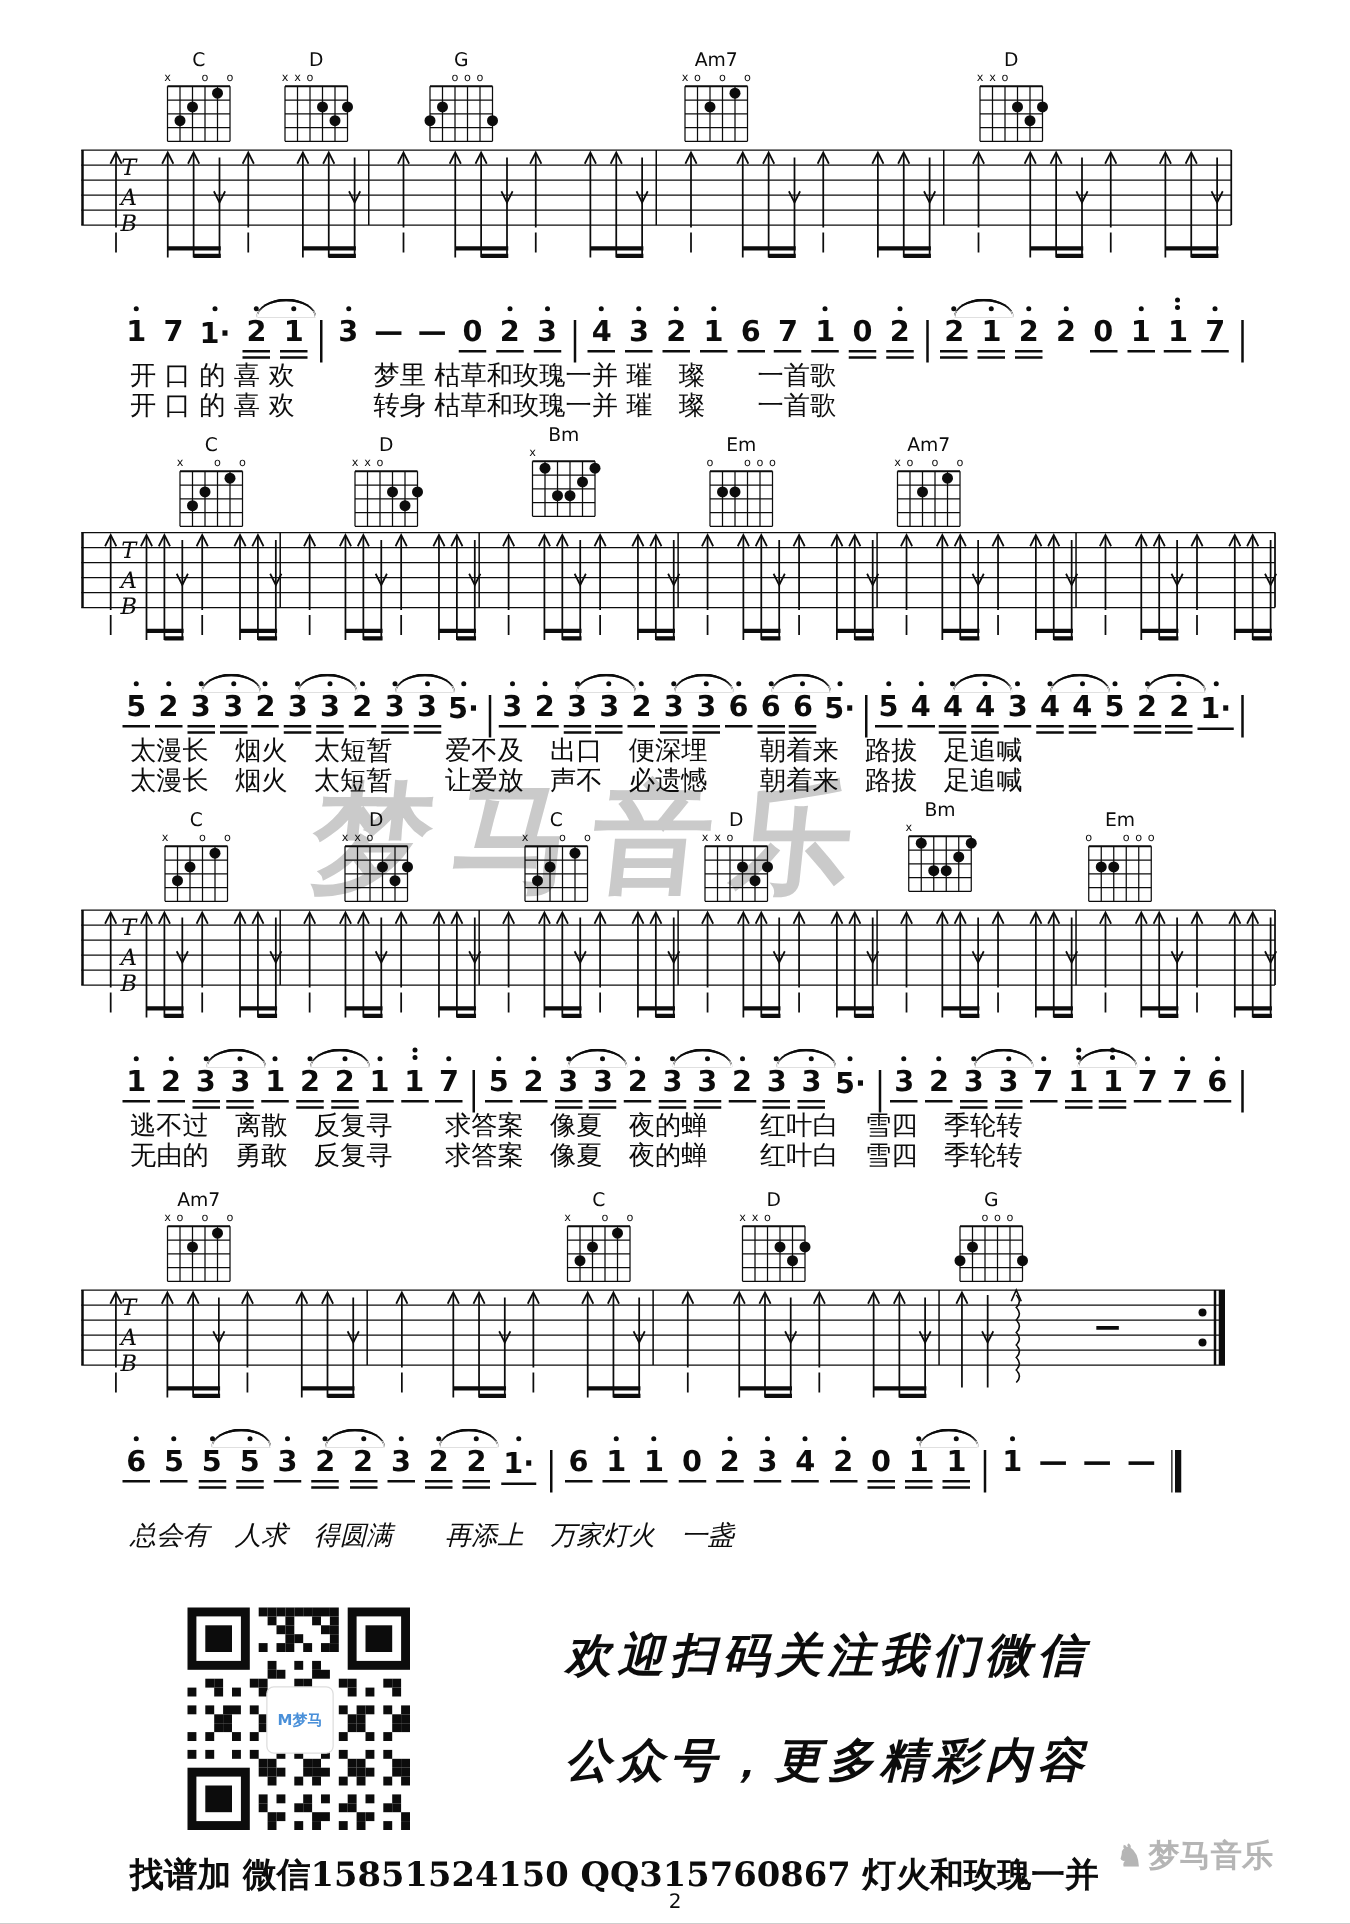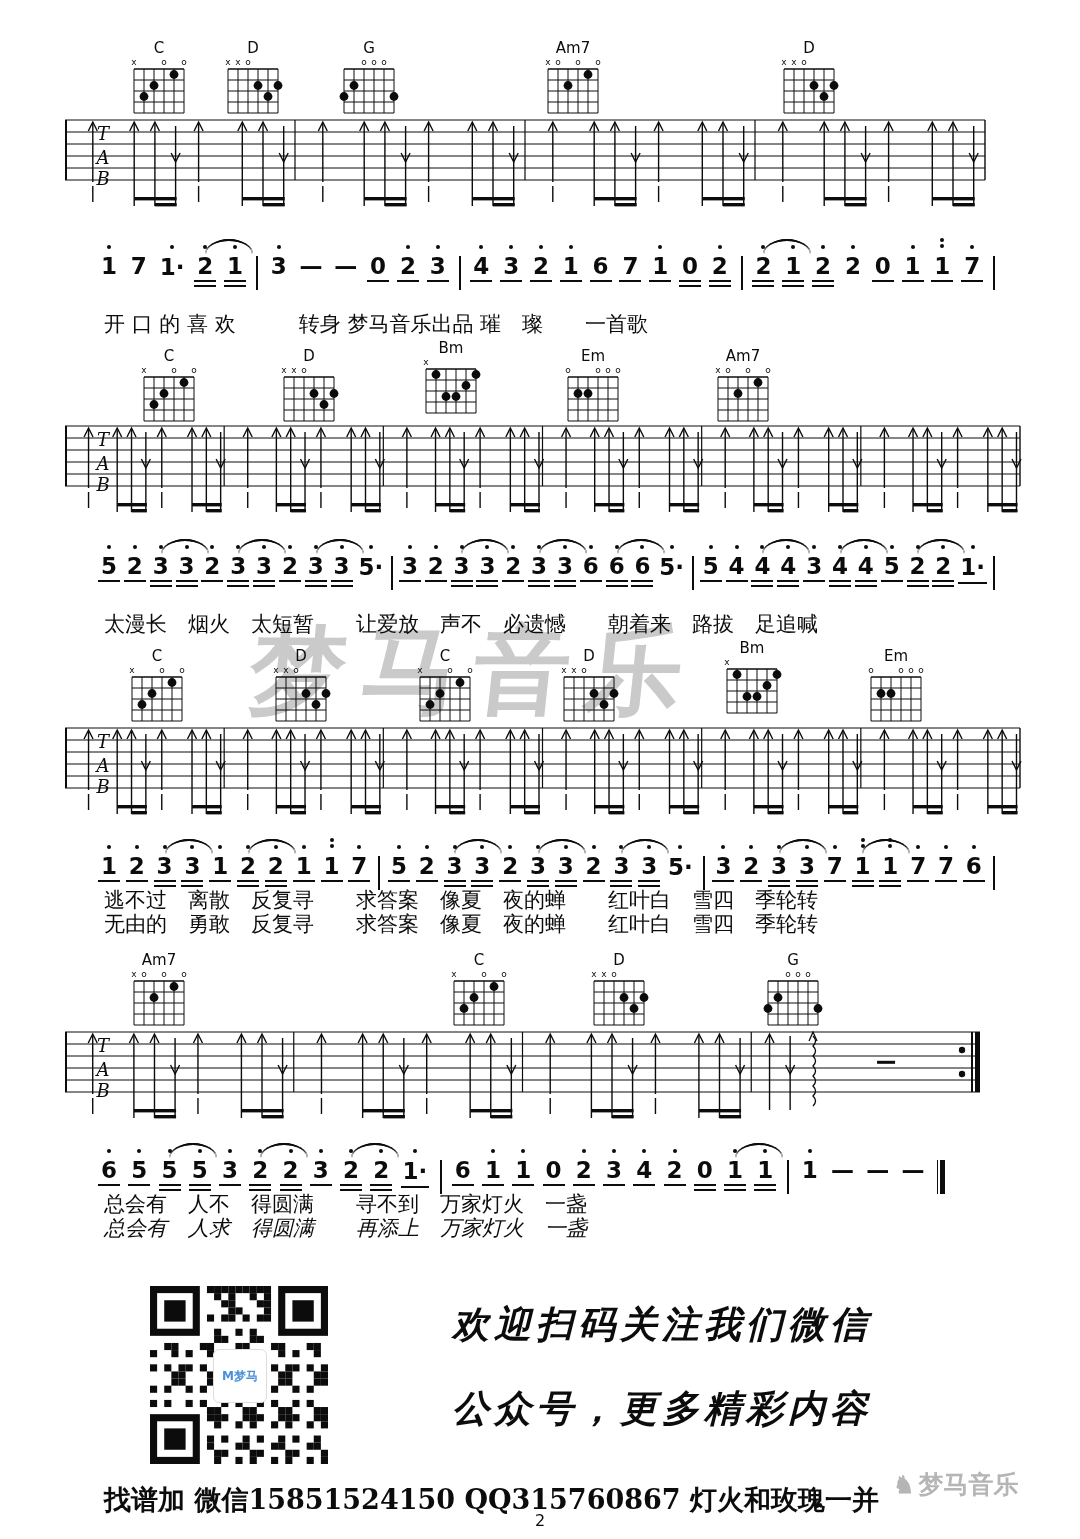--- a/index.html
+++ b/index.html
@@ -349,21 +349,22 @@
                 </span><span class="num">1</span><span class="u" style="bottom: -4px;"></span></span>
               <span class="note"><span class="oct" style="top: -16px;">
                   <i></i>
                   <i></i>
                 </span><span class="num">1</span><span class="u" style="bottom: -4px;"></span></span>
               <span class="note"><span class="oct" style="top: -9px;">
                   <i></i>
                 </span><span class="num">7</span><span class="u" style="bottom: -4px;"></span></span>
               <span class="bar"></span>
             </div>
-            <div class="lyr" style="top: 72px;">开 口 的 喜 欢　　　转身 梦马音乐出品 璀　璨　　一首歌</div>
+            <div class="lyr" style="top: 48px;">开 口 的 喜 欢　　　梦里 枯草和玫瑰一并 璀　璨　　一首歌</div>
+            <div class="lyr" style="top: 72px;">开 口 的 喜 欢　　　转身 枯草和玫瑰一并 璀　璨　　一首歌</div>
           </div>
         </div>
       </div>
       <div class="sys">
         <div class="chord-row" style="top: 348px;">
           <div class="chord" style="left: 136px; top: 0px;">
             <svg width="66" height="80">
               <text x="33" y="13" text-anchor="middle" font-size="15" font-family="&quot;DejaVu Sans&quot;,sans-serif" fill="#0c0c0c">C</text>
               <text x="8" y="25" text-anchor="middle" font-size="9" font-family="&quot;DejaVu Sans&quot;,sans-serif" fill="#0c0c0c">x</text>
               <text x="38" y="25" text-anchor="middle" font-size="9" font-family="&quot;DejaVu Sans&quot;,sans-serif" fill="#0c0c0c">o</text>
@@ -726,20 +727,21 @@
                   <i></i>
                 </span><span class="num">2</span><span class="u" style="bottom: -4px;"></span><span class="u" style="bottom: -9px;"></span><span class="arc"></span></span>
               <span class="note"><span class="oct" style="top: -9px;">
                   <i></i>
                 </span><span class="num">2</span><span class="u" style="bottom: -4px;"></span><span class="u" style="bottom: -9px;"></span></span>
               <span class="note"><span class="oct" style="top: -9px;">
                   <i></i>
                 </span><span class="num">1</span><span class="dotafter">·</span><span class="u" style="bottom: -4px;"></span></span>
               <span class="bar"></span>
             </div>
+            <div class="lyr" style="top: 48px;">太漫长　烟火　太短暂　　爱不及　出口　便深埋　　朝着来　路拔　足追喊</div>
             <div class="lyr" style="top: 72px;">太漫长　烟火　太短暂　　让爱放　声不　必遗憾　　朝着来　路拔　足追喊</div>
           </div>
         </div>
       </div>
       <div class="sys">
         <div class="chord-row" style="top: 648px;">
           <div class="chord" style="left: 124px; top: 0px;">
             <svg width="66" height="80">
               <text x="33" y="13" text-anchor="middle" font-size="15" font-family="&quot;DejaVu Sans&quot;,sans-serif" fill="#0c0c0c">C</text>
               <text x="8" y="25" text-anchor="middle" font-size="9" font-family="&quot;DejaVu Sans&quot;,sans-serif" fill="#0c0c0c">x</text>
@@ -1390,21 +1392,20 @@
                   <i></i>
                 </span><span class="num">1</span></span>
               <span class="note dash"><span class="num">—</span></span>
               <span class="note dash"><span class="num">—</span></span>
               <span class="note dash"><span class="num">—</span></span>
               <span class="bar final">
                 <i style="width: 2px;"></i>
                 <i style="width: 5px;"></i>
               </span>
             </div>
-            <div class="lyr" style="top: 48px;">总会有　人不　得圆满　　寻不到　万家灯火　一盏</div>
             <div class="lyr" style="top: 72px; font-style: italic;">总会有　人求　得圆满　　再添上　万家灯火　一盏</div>
           </div>
         </div>
       </div>
     </div>
 
   <div class="qr-wrap">
     <svg id="qr-svg" width="178" height="178">
         <rect x="0" y="0" width="178" height="178" fill="#fff"></rect>
         <rect x="0" y="64.08" width="7.12" height="7.12" fill="#0c0c0c"></rect>

